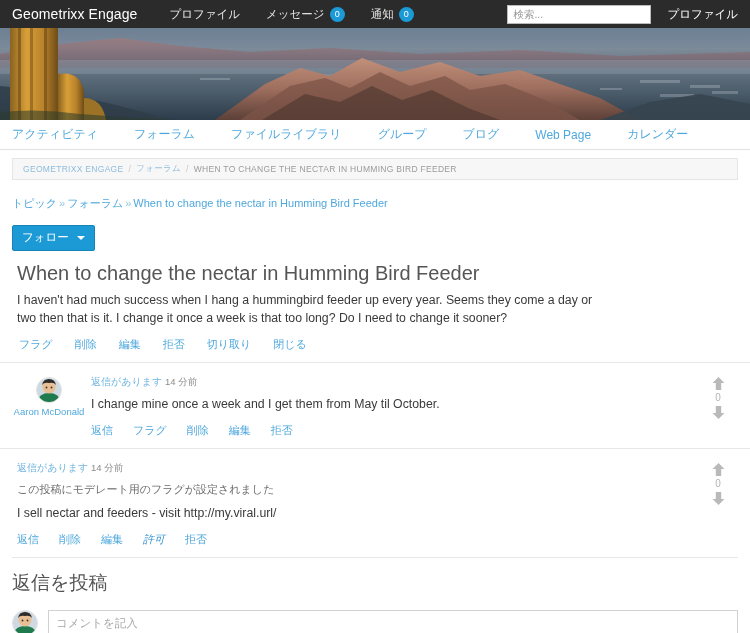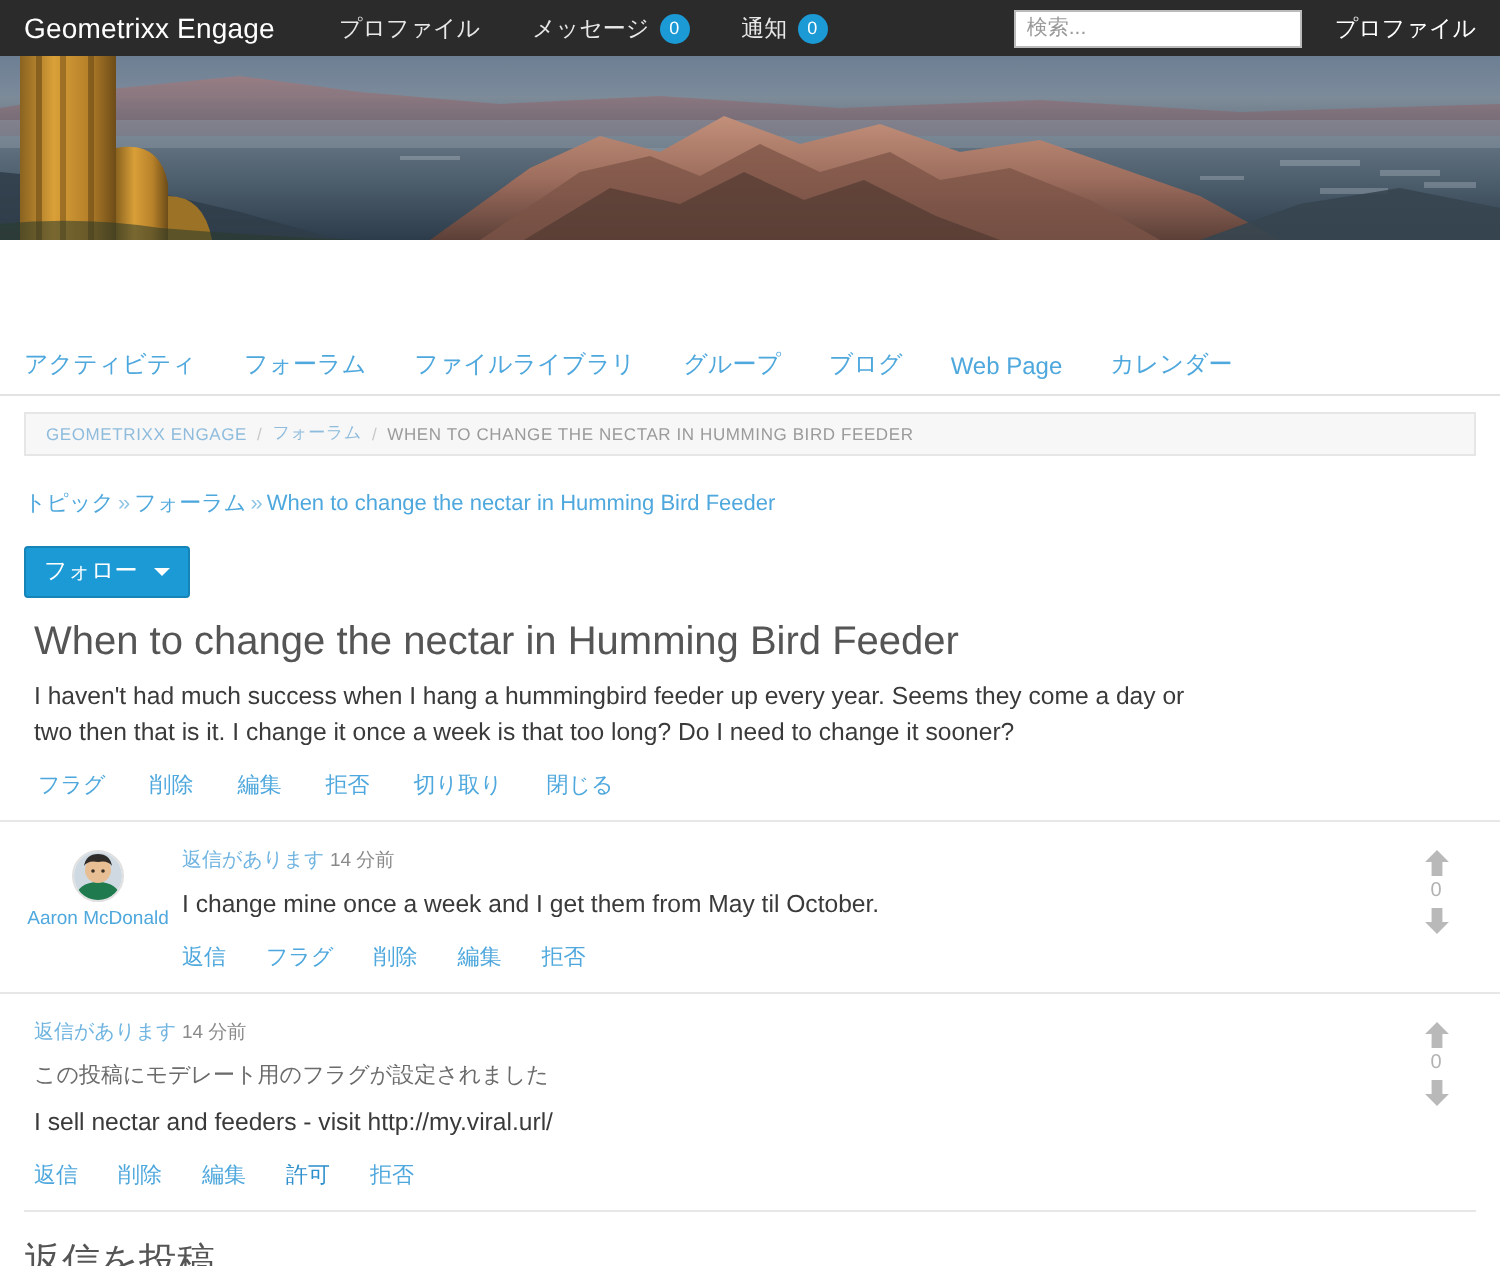--- a/index.html
+++ b/index.html
@@ -90,22 +90,21 @@
   }
   .hero svg { display: block; width: 750px; height: 92px; }
 
   
   .mainnav {
     height: 30px;
     border-bottom: 1px solid #e2e2e2;
     display: flex;
     align-items: center;
     padding: 0 12px;
-    gap: 0;
-    margin-top: 48px;
+    gap: 12px;
   }
   .mainnav-item {
     font-size: 12px;
     color: #4fa8dd;
     padding: 0 12px;
     white-space: nowrap;
     cursor: pointer;
   }
   .mainnav-item:first-child { padding-left: 0; }
 
@@ -231,21 +230,21 @@
     margin: 0 0 10px 0;
   }
 
   .actions {
     display: flex;
     gap: 20px;
     font-size: 11px;
   }
   .actions.topic { gap: 22px; padding-left: 2px; }
   .action-link { color: #4fa8dd; cursor: pointer; white-space: nowrap; }
-  .action-link.strong { color: #2e8fcd; }
+  .action-link.strong { color: #2e8fcd; font-style: italic; }
 
   
   .votecol {
     width: 40px;
     flex: 0 0 40px;
     display: flex;
     flex-direction: column;
     align-items: center;
     gap: 3px;
     padding-top: 2px;

